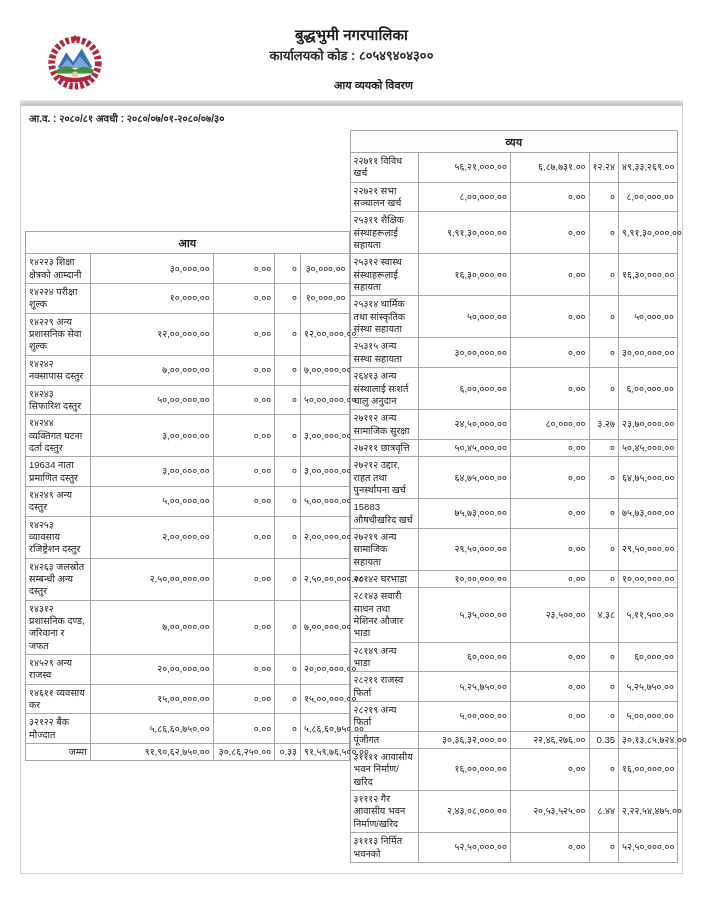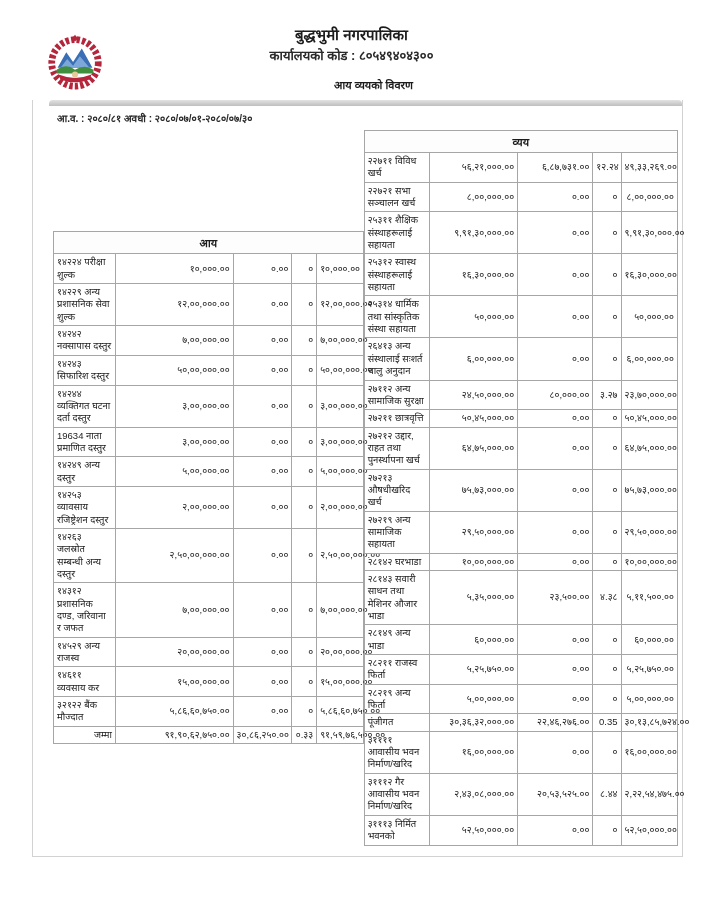--- a/index.html
+++ b/index.html
@@ -13,21 +13,21 @@
 
   
   .hdr { position:relative; padding-top:24px; text-align:center; }
   .logo { position:absolute; left:44px; top:26px; width:62px; height:68px; }
   .hdr .l1 { font-size:15px; font-weight:bold; color:#1c1c1c; }
   .hdr .l2 { font-size:13.5px; font-weight:bold; color:#1c1c1c; margin-top:1px; }
   .hdr .l3 { font-size:13px; font-weight:bold; color:#2a2a2a; margin-top:2px; }
   .hdr .title { font-size:11px; font-weight:bold; color:#1c1c1c; margin-top:13px;margin-left:44px; }
 
   
-  .panel { margin:8px 20px 0 32px; border:1px solid #d2d2d2; border-top:none; background:#fff;padding-left:16px; }
+  .panel { margin:8px 20px 0 20px; border:1px solid #d2d2d2; border-top:none; background:#fff; }
   .topbar { height:6px; background:linear-gradient(#e2e2e2,#bfbfbf); border-radius:4px 4px 0 0; }
   .period { font-size:10px; font-weight:bold; color:#2a2a2a; padding:5px 8px 4px 8px; }
 
   
   .tables { display:flex; align-items:center; padding:1px 4px 10px 4px; }
   table { border-collapse:collapse; table-layout:fixed; }
   .t-income { width:49.7%; }
   .t-expense { width:50.3%; }
   th, td { border:1px solid #a6a6a6; }
   th { font-size:11px; font-weight:bold; padding:3px 2px; text-align:center; color:#1c1c1c; background:#fdfdfd; }
@@ -70,20 +70,27 @@
             <col style="width:8%">
             <col style="width:15%">
         </colgroup>
         <thead>
           <tr>
             <th colspan="5">आय</th>
           </tr>
         </thead>
         <tbody id="income-body">
             <tr>
+              <td class="lbl">१४२२३ शिक्षा क्षेत्रको आम्दानी</td>
+              <td class="num">३०,०००.००</td>
+              <td class="num">०.००</td>
+              <td class="num">०</td>
+              <td class="num">३०,०००.००</td>
+            </tr>
+            <tr>
               <td class="lbl">१४२२४ परीक्षा शुल्क</td>
               <td class="num">१०,०००.००</td>
               <td class="num">०.००</td>
               <td class="num">०</td>
               <td class="num">१०,०००.००</td>
             </tr>
             <tr>
               <td class="lbl">१४२२९ अन्य प्रशासनिक सेवा शुल्क</td>
               <td class="num">१२,००,०००.००</td>
               <td class="num">०.००</td>
@@ -220,20 +227,27 @@
               <td class="num">१६,३०,०००.००</td>
             </tr>
             <tr>
               <td class="lbl">२५३१४ धार्मिक तथा सांस्कृतिक संस्था सहायता</td>
               <td class="num">५०,०००.००</td>
               <td class="num">०.००</td>
               <td class="num">०</td>
               <td class="num">५०,०००.००</td>
             </tr>
             <tr>
+              <td class="lbl">२५३१५ अन्य सस्था सहायता</td>
+              <td class="num">३०,००,०००.००</td>
+              <td class="num">०.००</td>
+              <td class="num">०</td>
+              <td class="num">३०,००,०००.००</td>
+            </tr>
+            <tr>
               <td class="lbl">२६४१३ अन्य संस्थालाई सःशर्त चालु अनुदान</td>
               <td class="num">६,००,०००.००</td>
               <td class="num">०.००</td>
               <td class="num">०</td>
               <td class="num">६,००,०००.००</td>
             </tr>
             <tr>
               <td class="lbl">२७११२ अन्य सामाजिक सुरक्षा</td>
               <td class="num">२४,५०,०००.००</td>
               <td class="num">८०,०००.००</td>
@@ -248,21 +262,21 @@
               <td class="num">५०,४५,०००.००</td>
             </tr>
             <tr>
               <td class="lbl">२७२१२ उद्दार, राहत तथा पुनर्स्थापना खर्च</td>
               <td class="num">६४,७५,०००.००</td>
               <td class="num">०.००</td>
               <td class="num">०</td>
               <td class="num">६४,७५,०००.००</td>
             </tr>
             <tr>
-              <td class="lbl">२७२१३ औषधीखरिद खर्च</td>
+              <td class="lbl">15883 औषधीखरिद खर्च</td>
               <td class="num">७५,७३,०००.००</td>
               <td class="num">०.००</td>
               <td class="num">०</td>
               <td class="num">७५,७३,०००.००</td>
             </tr>
             <tr>
               <td class="lbl">२७२१९ अन्य सामाजिक सहायता</td>
               <td class="num">२९,५०,०००.००</td>
               <td class="num">०.००</td>
               <td class="num">०</td>

